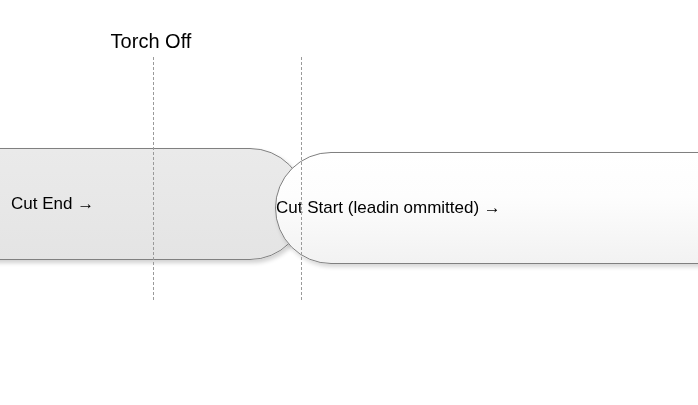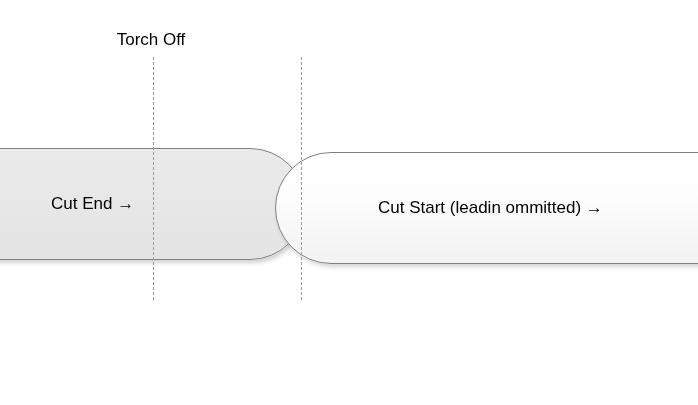--- a/index.html
+++ b/index.html
@@ -57,25 +57,24 @@
   }
 
   .shape-label {
     font-size: 17px;
     line-height: 1.2;
     white-space: nowrap;
     color: #000000;
   }
 
   #label-cut-end {
-    margin-left: 110px;
+    margin-left: 70px;
   }
 
   #label-cut-start {
-    margin-left: 102px;
     text-align: right;
   }
 
   
 
   .guide-line {
     position: absolute;
     top: 57px;
     height: 243px;
     width: 0;
@@ -83,21 +82,21 @@
     z-index: 5;
   }
 
   #guide-torch-off { left: 153px; }
   #guide-restart   { left: 301px; }
 
   
 
   .callout {
     position: absolute;
-    font-size: 17px;
+    font-size: 20px;
     color: #000000;
     text-align: center;
     z-index: 6;
   }
 
   #callout-torch-off {
     left: 61px;
     top: 29px;
     width: 180px;
     line-height: 1.25;

